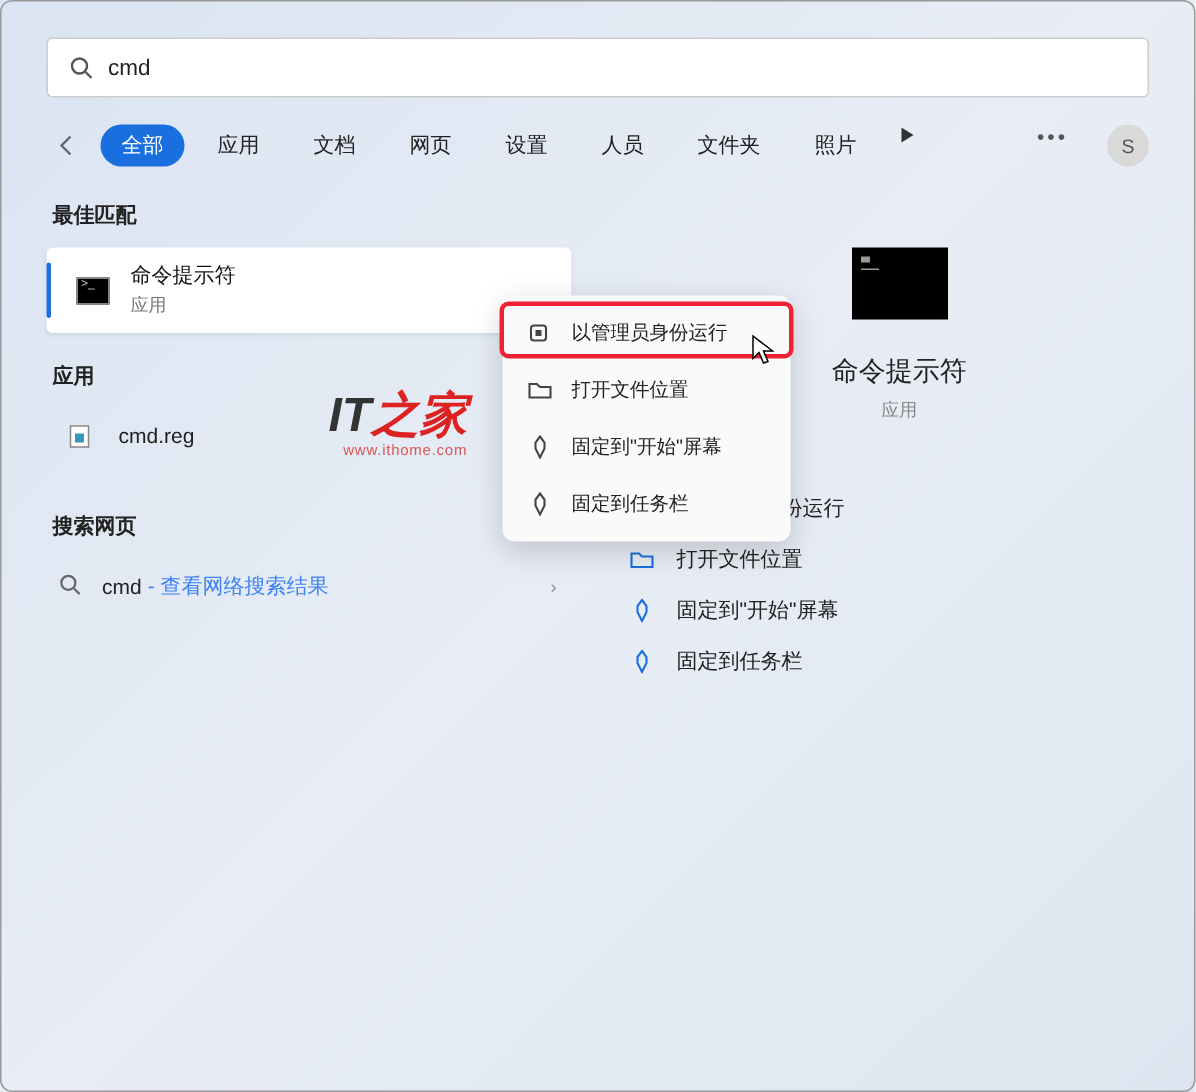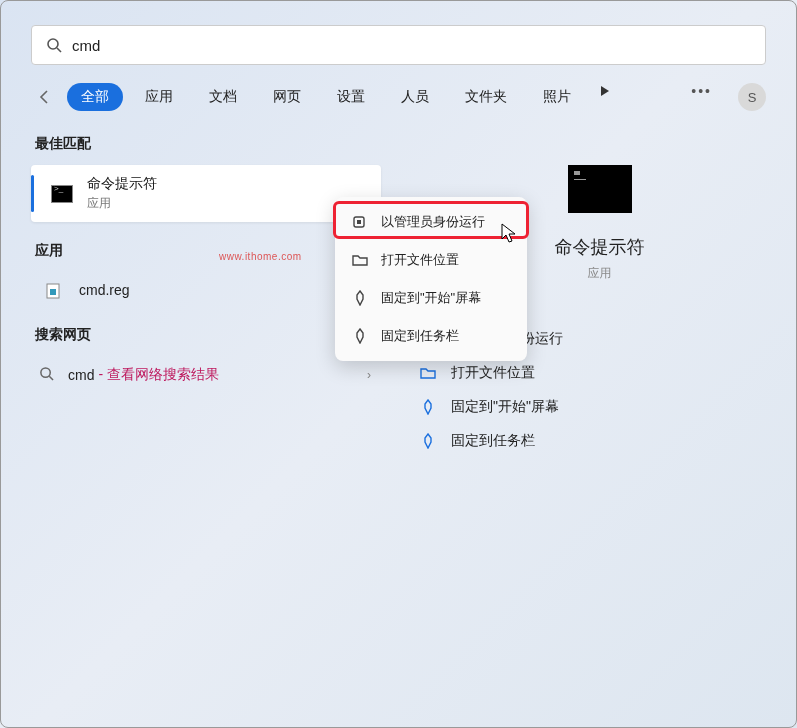--- a/index.html
+++ b/index.html
@@ -24,21 +24,21 @@
     .app-icon { width: 22px; height: 18px; background: #000; border: 1px solid #888; margin: 0 14px 0 6px; flex-shrink: 0; position: relative; }
     .app-icon::after { content: '>_'; position: absolute; top: -2px; left: 2px; color: #ccc; font-size: 8px; }
     .match-text .title { font-size: 14px; color: #111; }
     .match-text .sub { font-size: 12px; color: #777; margin-top: 2px; }
     .app-row { display: flex; align-items: flex-start; padding: 10px 14px; font-size: 14px; color: #222; position: relative; }
     .app-row .reg-icon { width: 18px; height: 18px; margin-right: 16px; display: flex; align-items: center; justify-content: center; }
     .chev { position: absolute; right: 10px; color: #888; font-size: 12px; }
     .web-row { display: flex; align-items: center; padding: 10px 8px; font-size: 14px; position: relative; }
     .web-row .sicon { margin-right: 14px; color: #555; }
     .web-row .wq { color: #222; }
-    .web-row .wsub { color: #be185d; margin-left: 4px; }
+    .web-row .wsub { color: #3b82f6; margin-left: 4px; }
     .context-menu { position: absolute; left: 334px; top: 196px; width: 192px; background: #fafafa; border-radius: 8px; box-shadow: 0 6px 20px rgba(0,0,0,0.18); padding: 6px; z-index: 50; }
     .ctx-item { display: flex; align-items: center; padding: 10px 10px; font-size: 13px; color: #222; border-radius: 4px; gap: 12px; }
     .ctx-item .cicon { width: 18px; display: flex; justify-content: center; color: #444; }
     .highlight-box { position: absolute; left: 332px; top: 200px; width: 196px; height: 38px; border: 3px solid #e23; border-radius: 6px; z-index: 60; pointer-events: none; }
     .cursor { position: absolute; left: 500px; top: 222px; z-index: 70; pointer-events: none; }
     .preview-icon { width: 64px; height: 48px; background: #000; margin: 0 auto 22px auto; position: relative; }
     .preview-icon::before { content: ''; position: absolute; left: 6px; top: 6px; width: 6px; height: 4px; background: #999; }
     .preview-icon::after { content: ''; position: absolute; left: 6px; top: 14px; width: 12px; height: 1px; background: #999; }
     .preview-title { text-align: center; font-size: 18px; color: #222; margin-bottom: 6px; }
     .preview-sub { text-align: center; font-size: 12px; color: #888; margin-bottom: 40px; }
@@ -101,21 +101,21 @@
       <div class="reg-icon">
         <svg width="18" height="18" viewBox="0 0 18 18">
             <rect x="2" y="2" width="12" height="14" fill="#fff" stroke="#888"></rect>
             <rect x="5" y="7" width="6" height="6" fill="#39b"></rect>
           </svg>
       </div>
       <span>cmd.reg</span>
       <span class="chev">›</span>
     </div>
 
-    <div class="section-header" style="margin-top:16px">搜索网页</div>
+    <div class="section-header" style="margin-top:32px">搜索网页</div>
     <div class="web-row">
       <span class="sicon">
         <svg width="15" height="15" viewBox="0 0 16 16">
             <circle cx="7" cy="7" r="5" fill="none" stroke="#666" stroke-width="1.6"></circle>
             <line x1="11" y1="11" x2="15" y2="15" stroke="#666" stroke-width="1.6"></line>
           </svg>
       </span>
       <span class="wq">cmd</span>
       <span class="wsub"> - 查看网络搜索结果</span>
       <span class="chev">›</span>
@@ -157,20 +157,21 @@
         <svg width="16" height="16" viewBox="0 0 16 16">
             <path d="M8 1 L11 5 L11 9 L8 15 L5 9 L5 5 Z" fill="none" stroke="#1a6fde" stroke-width="1.4"></path>
           </svg>
       </span>
       <span>固定到任务栏</span>
     </div>
   </div>
 </div>
 
 <div class="watermark">
+  <div class="wm-logo"><span class="i">IT</span><span class="t">之家</span></div>
   <div class="wm-sub">www.ithome.com</div>
 </div>
 
 <div class="context-menu">
   <div class="ctx-item">
     <span class="cicon">
       <svg width="16" height="16" viewBox="0 0 16 16">
           <rect x="2" y="3" width="10" height="10" rx="2" fill="none" stroke="#444" stroke-width="1.4"></rect>
           <rect x="5" y="6" width="4" height="4" fill="#444"></rect>
         </svg>

